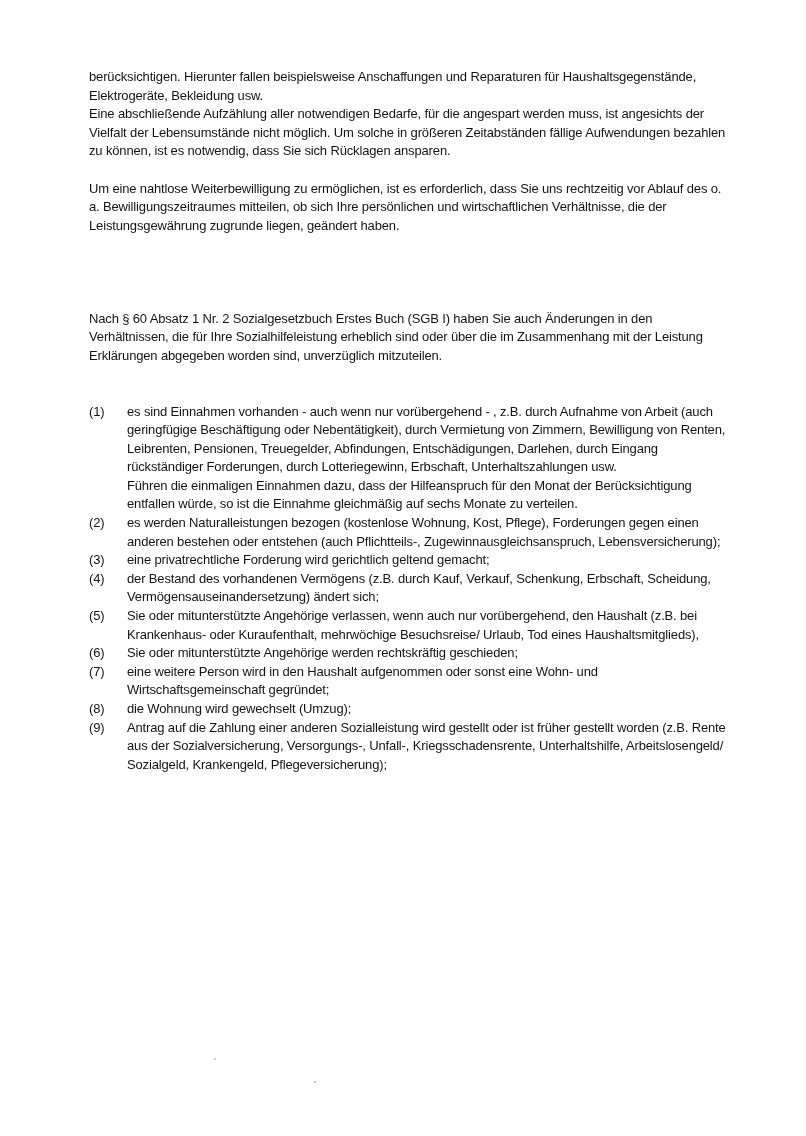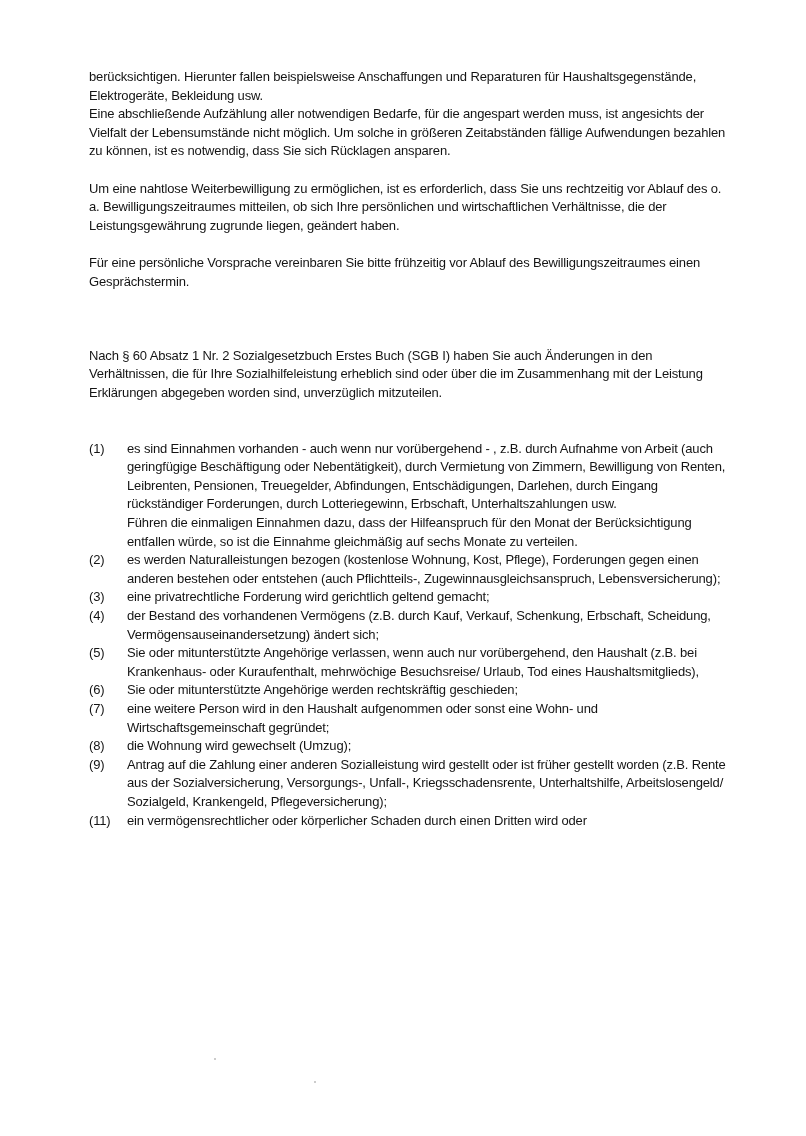--- a/index.html
+++ b/index.html
@@ -22,21 +22,20 @@
 </style>
 </head>
 <body>
 
 <div class="page">
   <p>berücksichtigen. Hierunter fallen beispielsweise Anschaffungen und Reparaturen für Haushaltsgegenstände, Elektrogeräte, Bekleidung usw.</p>
   <p>Eine abschließende Aufzählung aller notwendigen Bedarfe, für die angespart werden muss, ist angesichts der Vielfalt der Lebensumstände nicht möglich. Um solche in größeren Zeitabständen fällige Aufwendungen bezahlen zu können, ist es notwendig, dass Sie sich Rücklagen ansparen.</p>
   <div class="gap"></div>
   <p>Um eine nahtlose Weiterbewilligung zu ermöglichen, ist es erforderlich, dass Sie uns rechtzeitig vor Ablauf des o. a. Bewilligungszeitraumes mitteilen, ob sich Ihre persönlichen und wirtschaftlichen Verhältnisse, die der Leistungsgewährung zugrunde liegen, geändert haben.</p>
   <div class="gap"></div>
-  <p>Für eine persönliche Vorsprache vereinbaren Sie bitte frühzeitig vor Ablauf des Bewilligungszeitraumes einen Gesprächstermin.</p>
   <div class="gap2"></div>
   <div class="gap"></div>
   <p>Nach § 60 Absatz 1 Nr. 2 Sozialgesetzbuch Erstes Buch (SGB I) haben Sie auch Änderungen in den Verhältnissen, die für Ihre Sozialhilfeleistung erheblich sind oder über die im Zusammenhang mit der Leistung Erklärungen abgegeben worden sind, unverzüglich mitzuteilen.</p>
   <div class="gap"></div>
   <div class="gap"></div>
 
   <ul class="list">
     <li>
       <span class="num">(1)</span>
       <span class="txt">
@@ -69,22 +68,18 @@
       <span class="txt">eine weitere Person wird in den Haushalt aufgenommen oder sonst eine Wohn- und Wirtschaftsgemeinschaft gegründet;</span>
     </li>
     <li>
       <span class="num">(8)</span>
       <span class="txt">die Wohnung wird gewechselt (Umzug);</span>
     </li>
     <li>
       <span class="num">(9)</span>
       <span class="txt">Antrag auf die Zahlung einer anderen Sozialleistung wird gestellt oder ist früher gestellt worden (z.B. Rente aus der Sozialversicherung, Versorgungs-, Unfall-, Kriegsschadensrente, Unterhaltshilfe, Arbeitslosengeld/ Sozialgeld, Krankengeld, Pflegeversicherung);</span>
     </li>
-    <li>
-      <span class="num">(11)</span>
-      <span class="txt">ein vermögensrechtlicher oder körperlicher Schaden durch einen Dritten wird oder</span>
-    </li>
   </ul>
 </div>
 
 <span class="speck" style="left:566px;top:489px"></span>
 <span class="speck" style="left:214px;top:1058px"></span>
 <span class="speck" style="left:314px;top:1081px"></span>
 
 </body></html>

